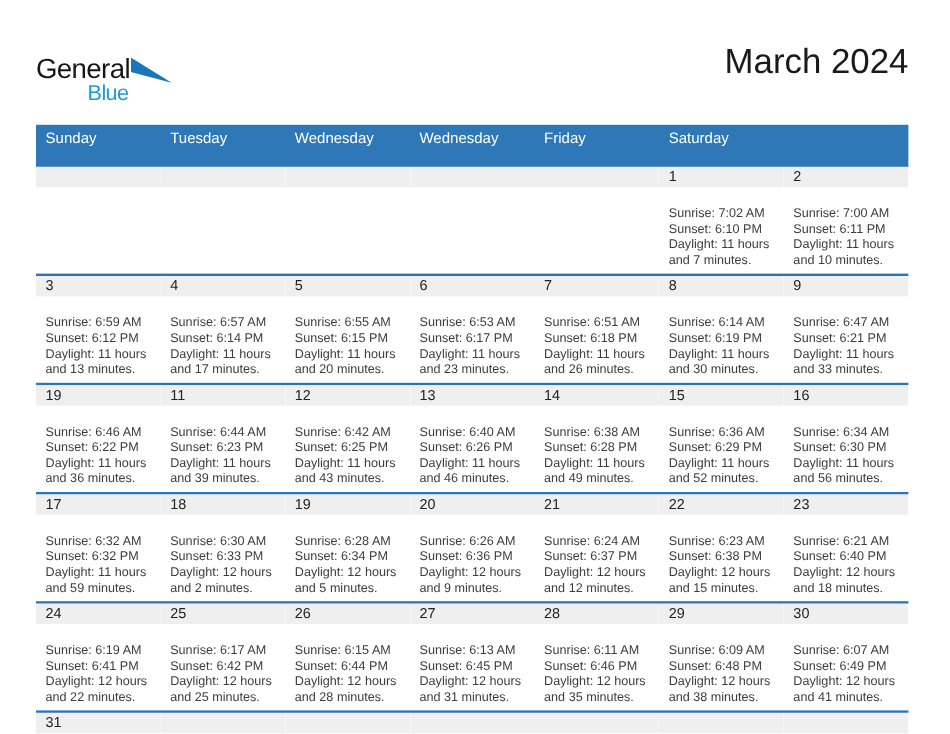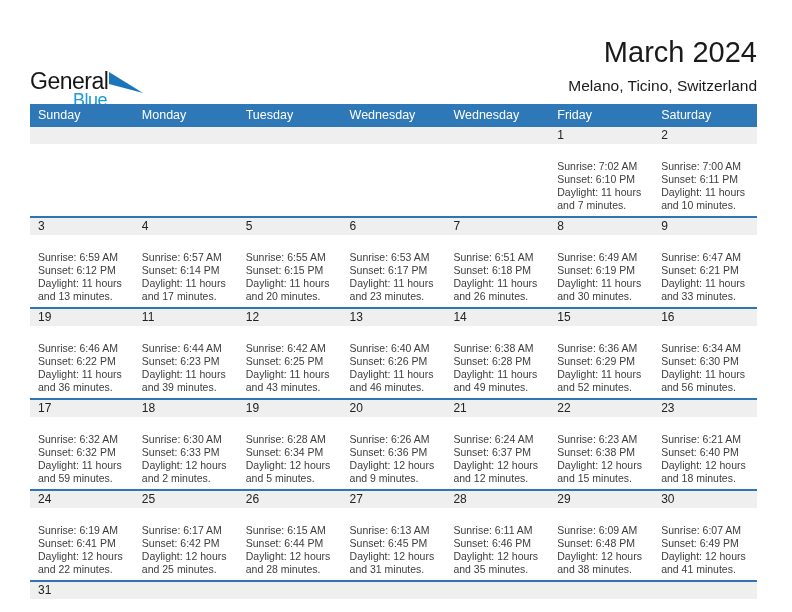--- a/index.html
+++ b/index.html
@@ -7,40 +7,40 @@
     width: 792px; height: 612px;
     background: #ffffff;
     font-family: "Liberation Sans", sans-serif;
     position: relative;
     overflow: hidden;
   }
   .page { position: absolute; inset: 0; }
 
   
   .logo { position: absolute; left: 30px; top: 46px; }
-  .logo-line1 { display: flex; align-items: flex-start; margin-top: 24px; }
+  .logo-line1 { display: flex; align-items: flex-start; }
   .logo-general {
     font-size: 23px; color: #161616; letter-spacing: -0.5px; line-height: 22px;
   }
   .logo-triangle { margin-left: 1px; margin-top: 2px; }
   .logo-blue {
     font-size: 18px; color: #1B9BD7; letter-spacing: -0.5px;
     margin: -9px 0 0 43px; line-height: 22px;
   }
 
   
   .title-block { position: absolute; right: 35px; top: 36px; text-align: right; }
   .title { font-size: 29px; color: #1a1a1a; font-weight: 400; line-height: 32px; }
   .subtitle { font-size: 15.5px; color: #1a1a1a; margin-top: 9px; }
 
   
   .calendar { position: absolute; left: 30px; top: 104px; width: 727px; }
   .weekday-row {
     display: grid; grid-template-columns: repeat(7, 1fr);
-    background: #2E78B8; height: 23px;
+    background: #2E78B8; height: 35px;
   }
   .weekday {
     color: #ffffff; font-size: 12.5px; line-height: 23px; padding-left: 8px;
     overflow: hidden; white-space: nowrap;
   }
   .week-row {
     display: grid; grid-template-columns: repeat(7, 1fr);
     border-bottom: 2px solid #2E75B6;
   }
   .week-row:last-child { border-bottom: none; }
@@ -67,27 +67,25 @@
         <svg width="34" height="22" viewBox="0 0 34 22">
             <polygon points="0,0 34,21 0,12" fill="#1B75BB"></polygon>
           </svg>
       </span>
     </div>
     <div class="logo-blue">Blue</div>
   </div>
 
   <div class="title-block">
     <div class="title">March 2024</div>
-    <div class="subtitle">Melano, Ticino, Switzerland</div>
   </div>
 
   <div class="calendar">
     <div class="weekday-row">
       <div class="weekday">Sunday</div>
-      <div class="weekday">Monday</div>
       <div class="weekday">Tuesday</div>
       <div class="weekday">Wednesday</div>
       <div class="weekday">Wednesday</div>
       <div class="weekday">Friday</div>
       <div class="weekday">Saturday</div>
     </div>
     <div id="weeks">
         <div class="week-row">
           <div class="cell">
     <div class="daynum"></div>
@@ -195,21 +193,21 @@
     <div class="details">
       <div>Sunrise: 6:51 AM</div>
       <div>Sunset: 6:18 PM</div>
       <div>Daylight: 11 hours</div>
       <div>and 26 minutes.</div>
     </div>
   </div>
           <div class="cell">
     <div class="daynum">8</div>
     <div class="details">
-      <div>Sunrise: 6:49 AM</div>
+      <div>Sunrise: 6:14 AM</div>
       <div>Sunset: 6:19 PM</div>
       <div>Daylight: 11 hours</div>
       <div>and 30 minutes.</div>
     </div>
   </div>
           <div class="cell">
     <div class="daynum">9</div>
     <div class="details">
       <div>Sunrise: 6:47 AM</div>
       <div>Sunset: 6:21 PM</div>

